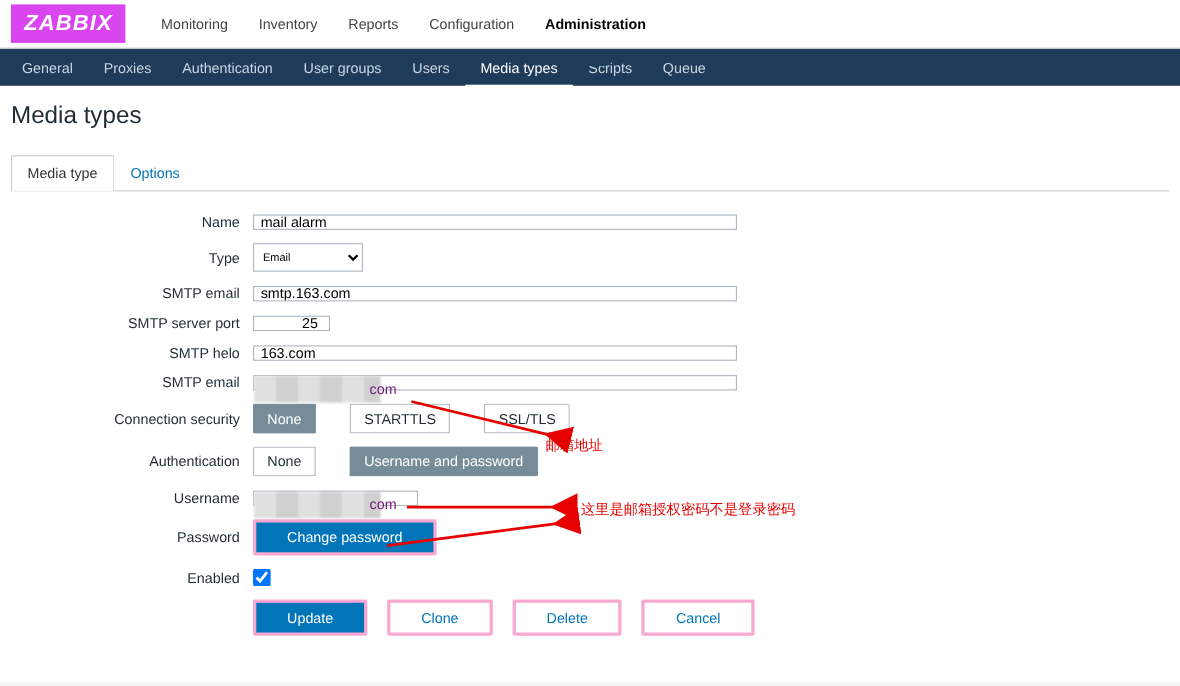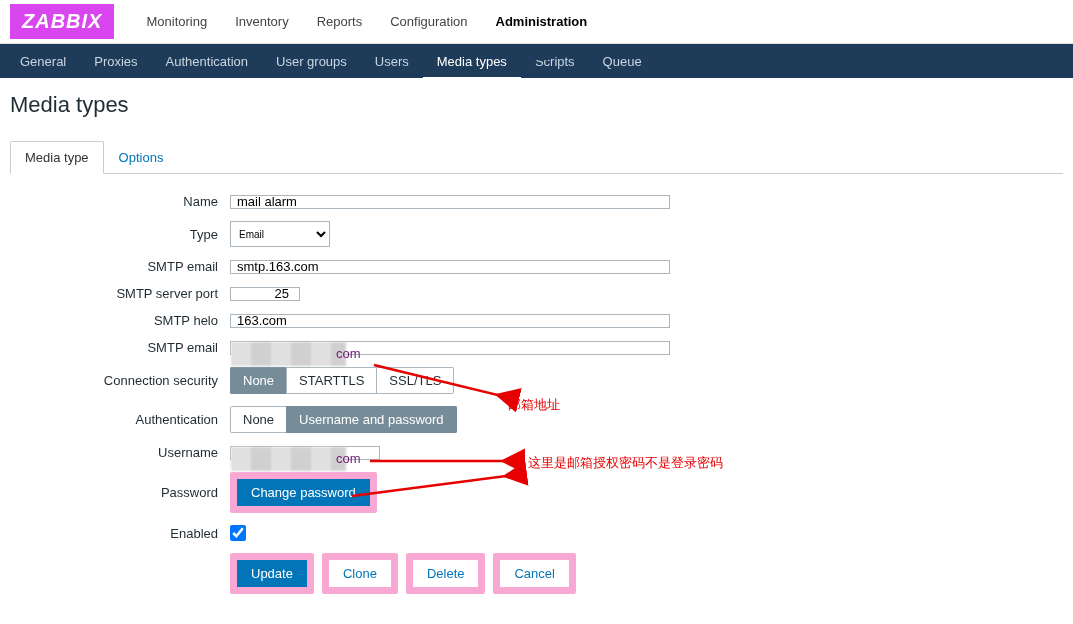--- a/index.html
+++ b/index.html
@@ -40,27 +40,27 @@
     select { border: 1px solid #acb6be; padding: 3px 4px; font-size: 10px; height: 26px; width: 100px; background: #fff; }
     .input-redacted { position: relative; }
     .redact-block {
       position: absolute; top: 1px; left: 1px; height: 24px; width: 115px;
       background: repeating-linear-gradient(90deg, #e0e0e0 0 20px, #d0d0d0 20px 40px);
       filter: blur(1px);
     }
     .redact-suffix { position: absolute; top: 5px; left: 106px; color: #701a75; font-size: 13px; }
 
     
-    .seg-group { display: inline-flex; border-radius: 2px; overflow: hidden; }
+    .seg-group { display: inline-flex; border-radius: 2px; overflow: hidden; gap: 32px; }
     .seg-btn { border: 1px solid #acb6be; padding: 5px 12px; font-size: 13px; background: #fff; cursor: pointer; margin-left: -1px; }
     .seg-btn:first-child { margin-left: 0; }
     .seg-btn.selected { background: #768d99; color: #fff; border-color: #768d99; }
 
     
-    .btn { display: inline-block; padding: 6px 14px; border: 7px solid #f9a8d4; background: #fff; color: #0275b8; cursor: pointer; font-size: 13px; border-radius: 2px; margin-right: 8px; }
+    .btn { display: inline-block; padding: 6px 28px; border: 3px solid #f9a8d4; background: #fff; color: #0275b8; cursor: pointer; font-size: 13px; border-radius: 2px; margin-right: 18px; }
     .btn-primary { background: #0275b8; color: #fff; }
     .chk { width: 16px; height: 16px; }
 
     
     .arrow { position: absolute; }
     .arrow svg { overflow: visible; }
     .anno-text { position: absolute; color: #e60000; font-size: 13px; white-space: nowrap; }
   </style>
 </head>
 <body>
@@ -200,21 +200,21 @@
       <div class="arrow" style="left: 354px; top: 185px;">
         <svg width="160" height="50">
           <defs>
             <marker id="ah1" markerWidth="12" markerHeight="12" refX="2" refY="5" orient="auto">
               <polygon points="0,0 10,5 0,10" fill="#e60000"></polygon>
             </marker>
           </defs>
           <line x1="150" y1="40" x2="10" y2="6" stroke="#e60000" stroke-width="2.5" marker-start="url(#ah1)"></line>
         </svg>
       </div>
-      <div class="anno-text" style="left: 498px; top: 222px;">邮箱地址</div>
+      <div class="anno-text" style="left: 486px; top: 222px;">邮箱地址</div>
 
       <div class="arrow" style="left: 350px; top: 280px;">
         <svg width="170" height="15">
           <line x1="160" y1="7" x2="10" y2="7" stroke="#e60000" stroke-width="2.5" marker-start="url(#ah1)"></line>
         </svg>
       </div>
 
       <div class="arrow" style="left: 332px; top: 300px;">
         <svg width="190" height="40">
           <line x1="180" y1="0" x2="10" y2="22" stroke="#e60000" stroke-width="2.5" marker-start="url(#ah1)"></line>

